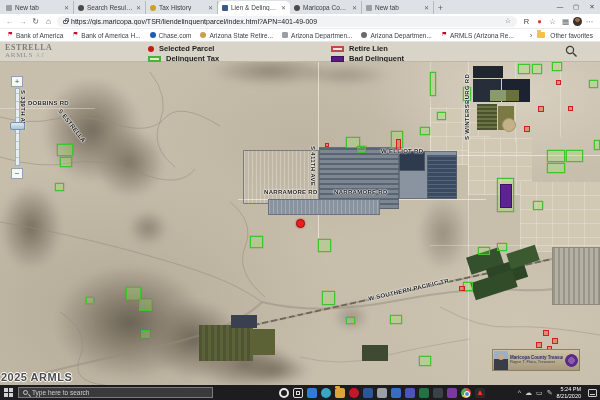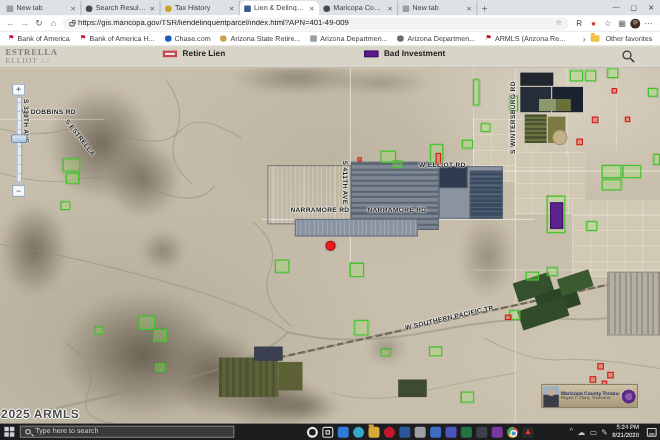--- a/index.html
+++ b/index.html
@@ -218,30 +218,38 @@
     <div id="bm-right">
       <span id="bm-chevron">›</span>
       <span id="folder"></span>
       <span class="bm">Other favorites</span>
     </div>
   </div>
 
   <div id="legendbar">
     <div id="logo">
       <div class="l1">ESTRELLA</div>
-      <div class="l2"><span>ELLIOT</span> <span class="az">AZ</span></div>
+      <div class="l2"><span>ARMLS</span> <span class="az">AZ</span></div>
     </div>
     <div id="legend-grid">
+        <div class="lg-item">
+          <span class="sw dot" style="background: rgb(196, 26, 26);"></span>
+          <span>Selected Parcel</span>
+        </div>
         <div class="lg-item">
           <span class="sw outline" style="border-color: rgb(193, 72, 72); background: rgb(242, 228, 228);"></span>
           <span>Retire Lien</span>
         </div>
         <div class="lg-item">
+          <span class="sw outline" style="border-color: rgb(79, 174, 61); background: rgb(217, 238, 198);"></span>
+          <span>Delinquent Tax</span>
+        </div>
+        <div class="lg-item">
           <span class="sw fill" style="background: rgb(87, 28, 135); border: 1px solid rgb(63, 18, 102);"></span>
-          <span>Bad Investment</span>
+          <span>Bad Delinquent</span>
         </div>
       </div>
     <svg id="map-search" viewBox="0 0 13 13">
       <circle cx="5" cy="5" r="3.6" fill="none" stroke="#3c3c3c" stroke-width="1.2"></circle>
       <line x1="8" y1="8" x2="11.5" y2="11.5" stroke="#3c3c3c" stroke-width="1.4"></line>
     </svg>
   </div>
 
   <div id="map">
 

